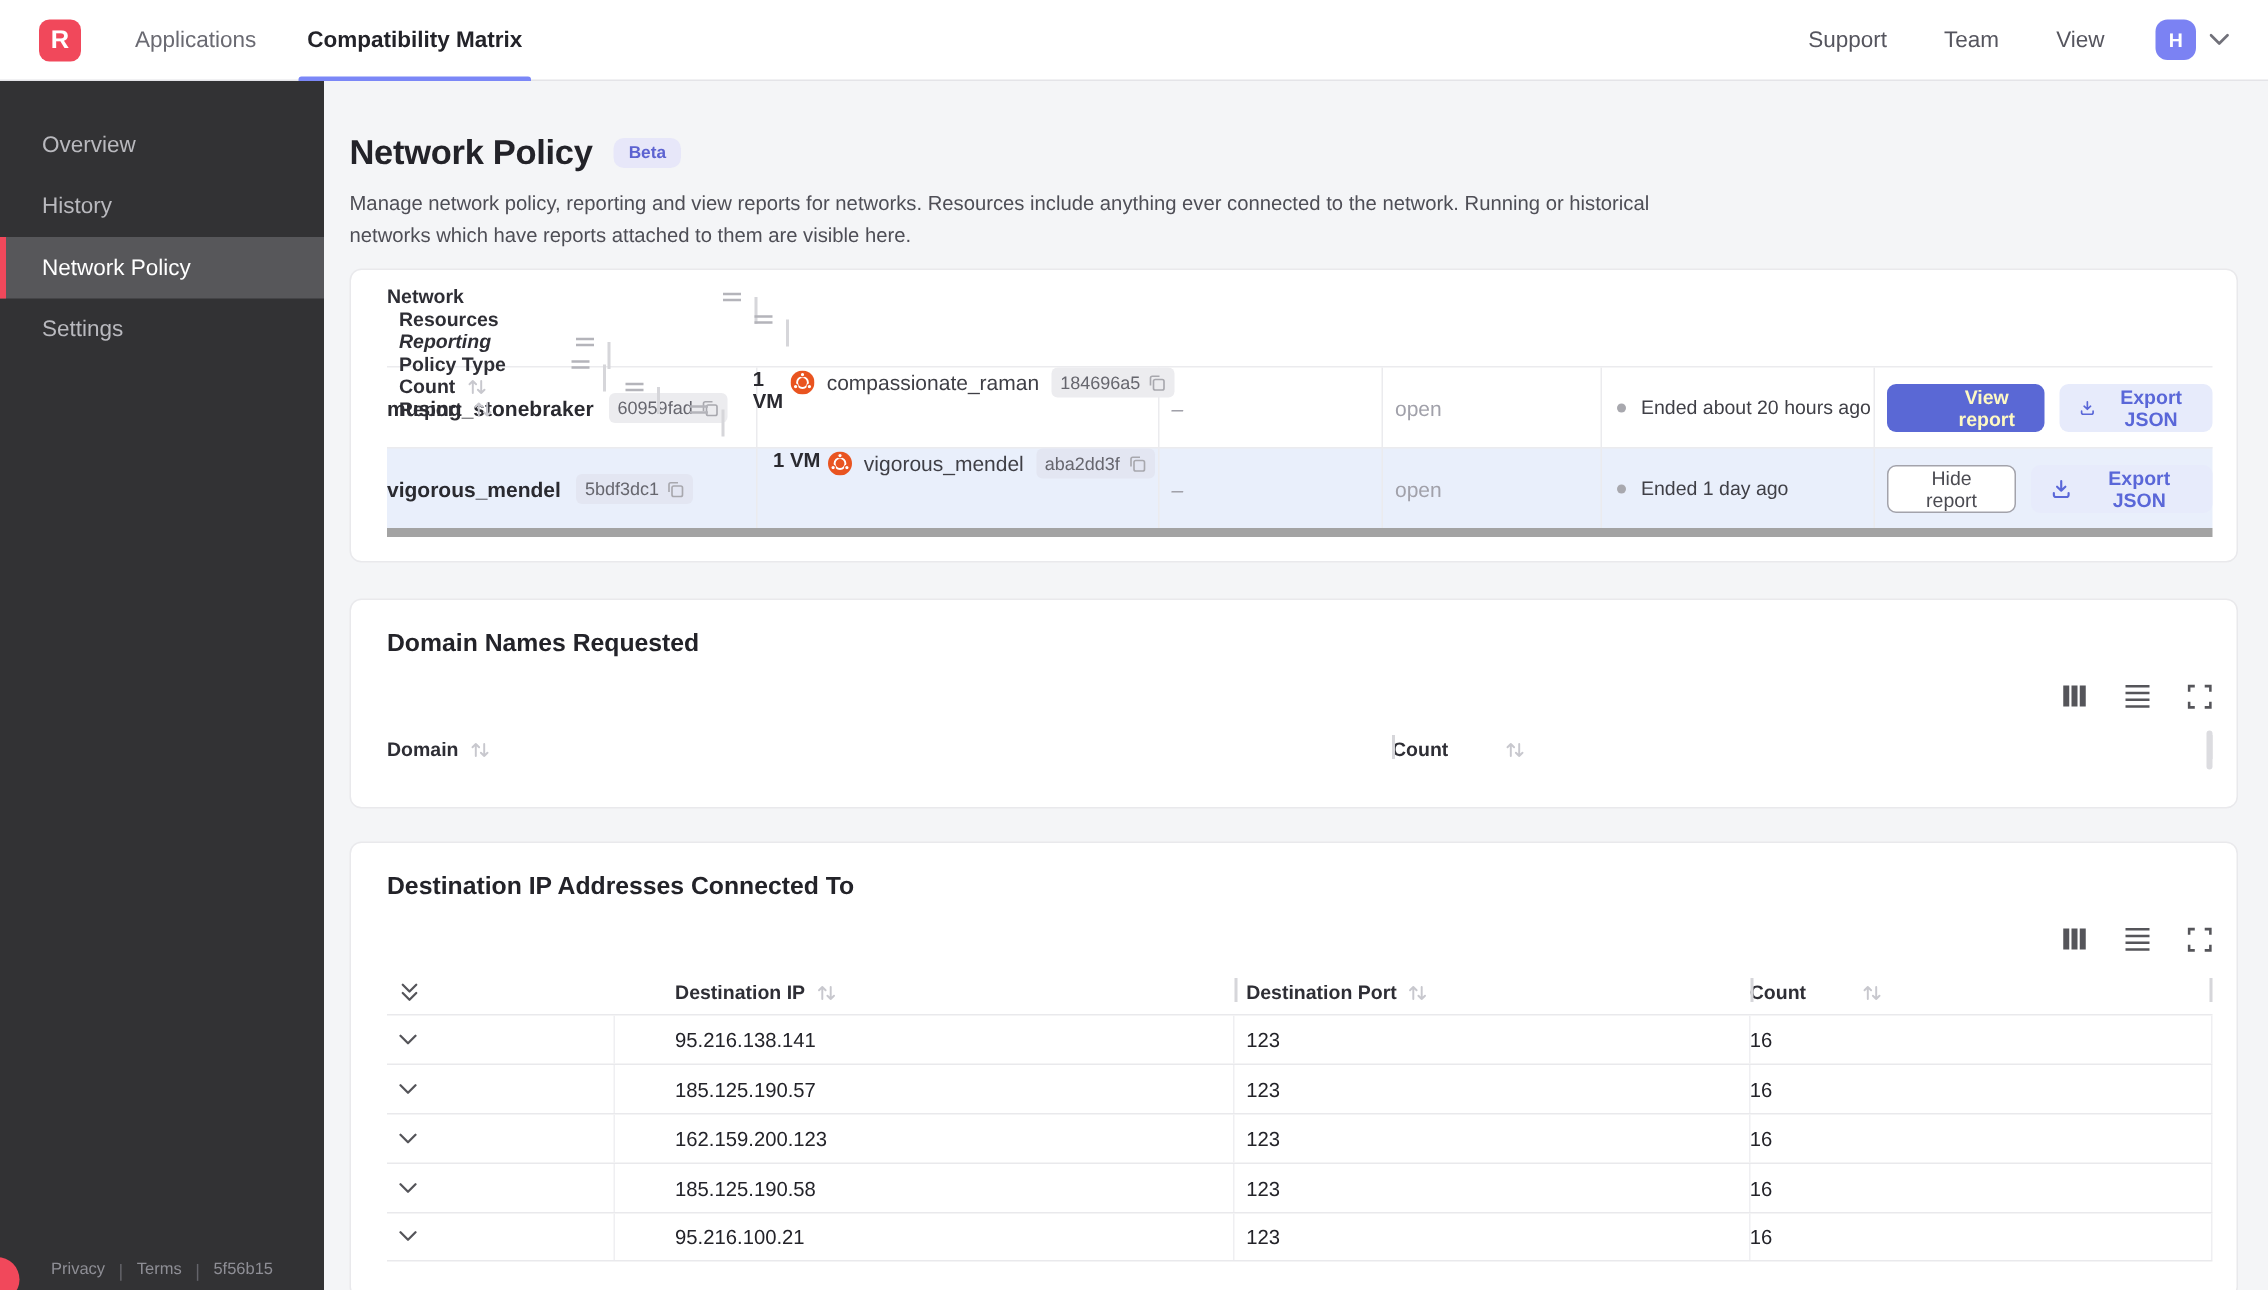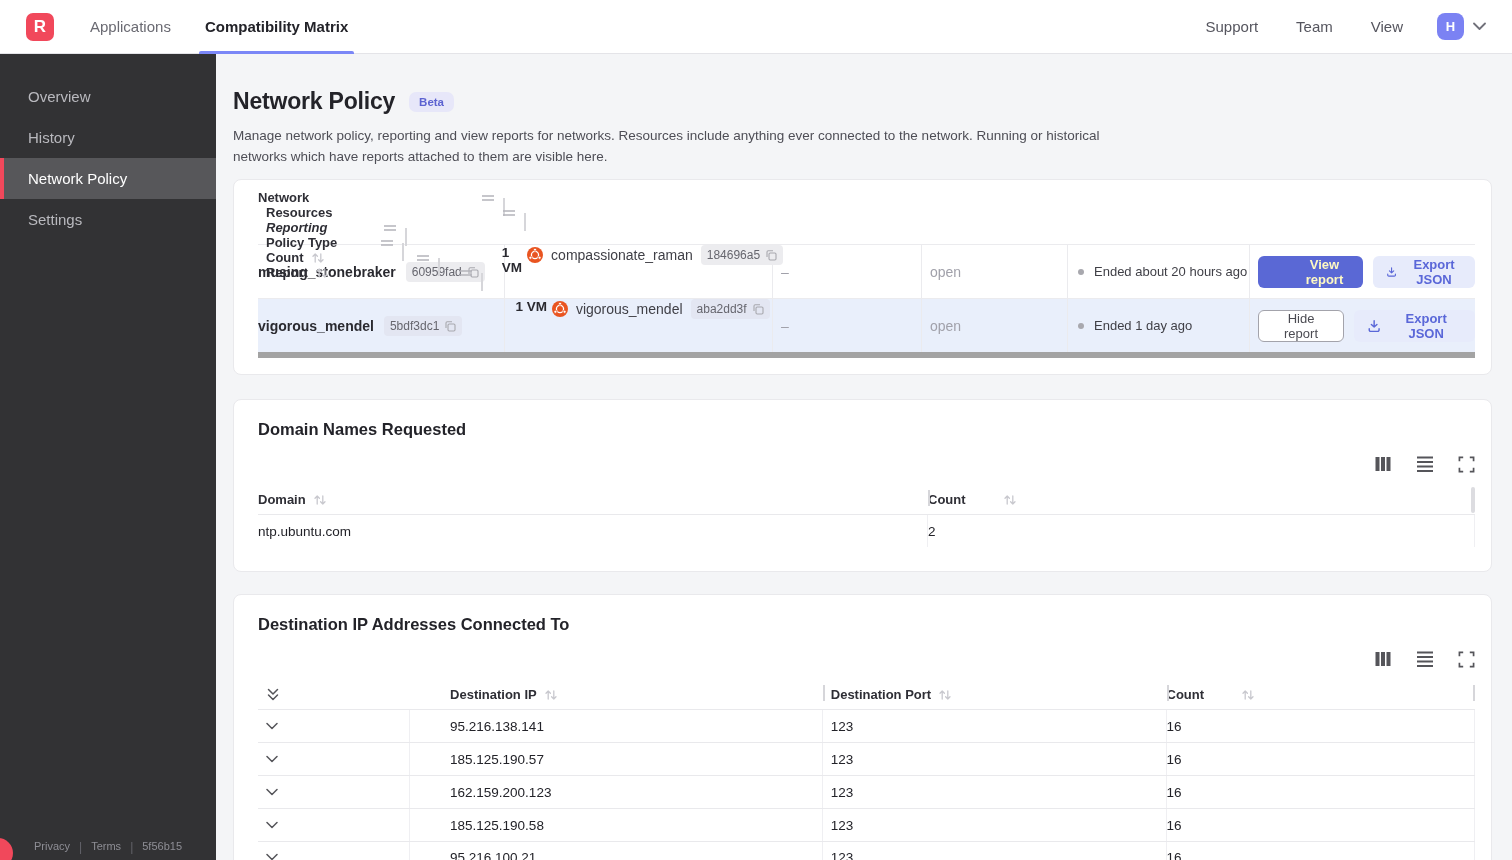--- a/index.html
+++ b/index.html
@@ -351,28 +351,20 @@
             </svg>
         </div>
         <div class="th-cell d2 pad10 bar-left bar-right">
           <span>Count</span>
           <svg width="14" height="12" viewBox="0 0 14 12">
               <path d="M4.2 10V2M4.2 2L2 4.2M4.2 2l2.2 2.2" fill="none" stroke="#c8c8ce" stroke-width="1.3" stroke-linecap="round" stroke-linejoin="round"></path>
               <path d="M9.8 2v8m0 0L7.6 7.8M9.8 10L12 7.8" fill="none" stroke="#c8c8ce" stroke-width="1.3" stroke-linecap="round" stroke-linejoin="round"></path>
             </svg>
         </div>
       </div>
-      <div class="trow">
-        <div class="tcell d1">
-          <span>ntp.ubuntu.com</span>
-        </div>
-        <div class="tcell d2 pad10">
-          <span>2</span>
-        </div>
-      </div>
       <div class="scroll-thumb"></div>
     </div>
   </div>
 
   <div class="card card2" style="margin-top:22px;">
     <div class="card-title">Destination IP Addresses Connected To</div>
     <div class="toolbar">
       <span class="tool">
         <svg width="18" height="18" viewBox="0 0 18 18">
             <rect x="1.5" y="2" width="4" height="14" fill="#55555a"></rect>

